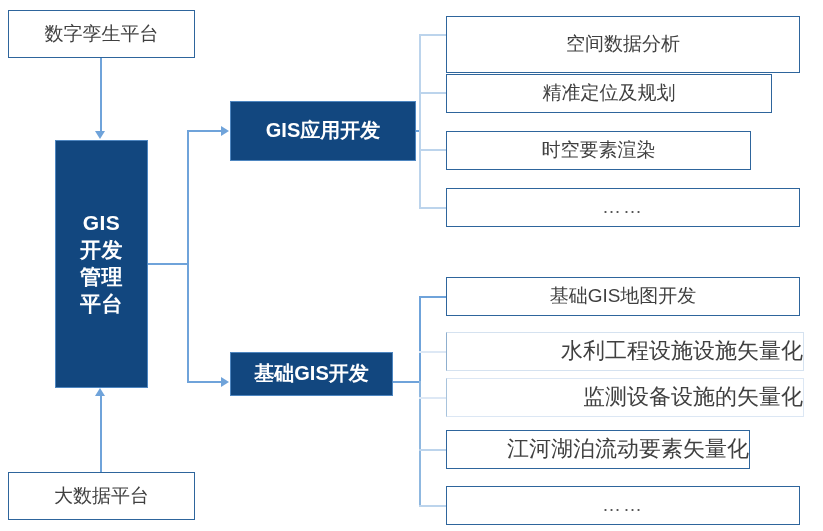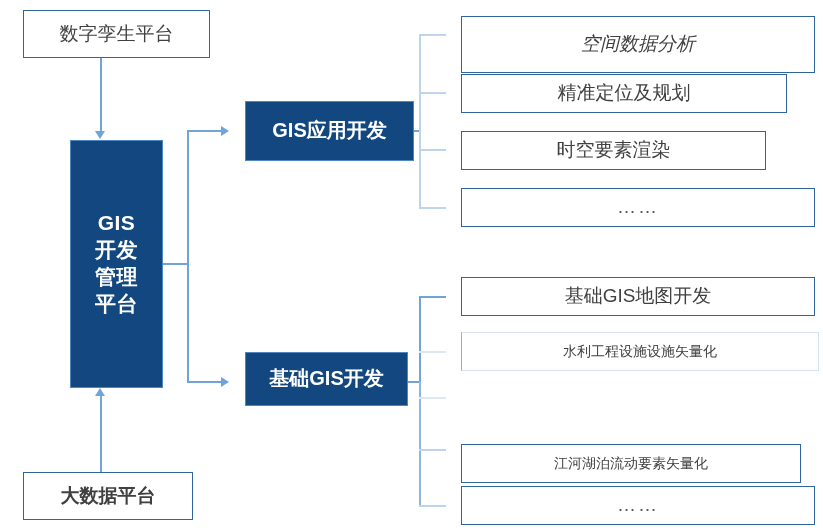--- a/index.html
+++ b/index.html
@@ -16,21 +16,20 @@
     overflow: hidden;
   }
   .node {
     position: absolute;
     box-sizing: border-box;
     display: flex;
     align-items: center;
     justify-content: center;
     text-align: center;
     line-height: 1.28;
-    margin-left: 15px;
   }
   
   .node.outline {
     background: #ffffff;
     border: 1.6px solid #2E659C;
     color: #404040;
     font-size: 19px;
   }
   
   .node.outline.faded {
@@ -50,21 +49,21 @@
     font-weight: bold;
   }
   .node.filled.stack {
     font-size: 21px;
     letter-spacing: 0.5px;
   }
   .node .label {
     display: block;
     white-space: pre-line;
   }
-  .node.small-text { font-size: 14px; }
+  .node.small-text { font-size: 22px; justify-content: flex-end; }
   .node.dots { font-size: 19px; letter-spacing: 2px; color: #555555; }
 
   
   .ln {
     position: absolute;
     background: #6FA3DA;
   }
   .ln.pale { background: #BCD4EC; }
   .ln.pale2 { background: #DDE8F5; }
   .ln.mid { background: #8FB8E0; }
@@ -128,40 +127,40 @@
   <div class="ln" style="left:419px; top:296px; width:27px; height:2px;"></div>
   <div class="ln pale2" style="left:419px; top:351px; width:27px; height:2px;"></div>
   <div class="ln pale2" style="left:419px; top:397px; width:27px; height:2px;"></div>
   <div class="ln pale" style="left:419px; top:449px; width:27px; height:2px;"></div>
   <div class="ln pale" style="left:419px; top:505px; width:27px; height:2px;"></div>
 
   <div class="node outline" style="left:8px; top:10px; width:187px; height:48px;">
     <span class="label">数字孪生平台</span>
   </div>
 
-  <div class="node outline" style="left:8px; top:472px; width:170px; height:48px;font-weight:bold;">
+  <div class="node outline" style="left:8px; top:472px; width:187px; height:48px;">
     <span class="label">大数据平台</span>
   </div>
 
   <div class="node filled stack" style="left:55px; top:140px; width:93px; height:248px;">
     <span class="label">GIS
 开发
 管理
 平台</span>
   </div>
 
-  <div class="node filled" style="left:230px; top:101px; width:169px; height:60px;">
+  <div class="node filled" style="left:230px; top:101px; width:186px; height:60px;">
     <span class="label">GIS应用开发</span>
   </div>
 
-  <div class="node filled" style="left:230px; top:352px; width:163px; height:54px;">
+  <div class="node filled" style="left:230px; top:352px; width:163px; height:44px;">
     <span class="label">基础GIS开发</span>
   </div>
 
-  <div class="node outline" style="left:446px; top:16px; width:354px; height:57px;font-style:italic;">
+  <div class="node outline" style="left:446px; top:16px; width:354px; height:57px;">
     <span class="label">空间数据分析</span>
   </div>
 
   <div class="node outline" style="left:446px; top:74px; width:326px; height:39px;">
     <span class="label">精准定位及规划</span>
   </div>
 
   <div class="node outline" style="left:446px; top:131px; width:305px; height:39px;">
     <span class="label">时空要素渲染</span>
   </div>
@@ -171,22 +170,25 @@
   </div>
 
   <div class="node outline" style="left:446px; top:277px; width:354px; height:39px;">
     <span class="label">基础GIS地图开发</span>
   </div>
 
   <div class="node outline faded small-text" style="left:446px; top:332px; width:358px; height:39px;">
     <span class="label">水利工程设施设施矢量化</span>
   </div>
 
+  <div class="node outline faded2 small-text" style="left:446px; top:378px; width:358px; height:39px;">
+    <span class="label">监测设备设施的矢量化</span>
+  </div>
 
-  <div class="node outline small-text" style="left:446px; top:444px; width:340px; height:39px;">
+  <div class="node outline small-text" style="left:446px; top:430px; width:304px; height:39px;">
     <span class="label">江河湖泊流动要素矢量化</span>
   </div>
 
   <div class="node outline dots" style="left:446px; top:486px; width:354px; height:39px;">
     <span class="label">……</span>
   </div>
 
 </div>
 
 </body></html>

